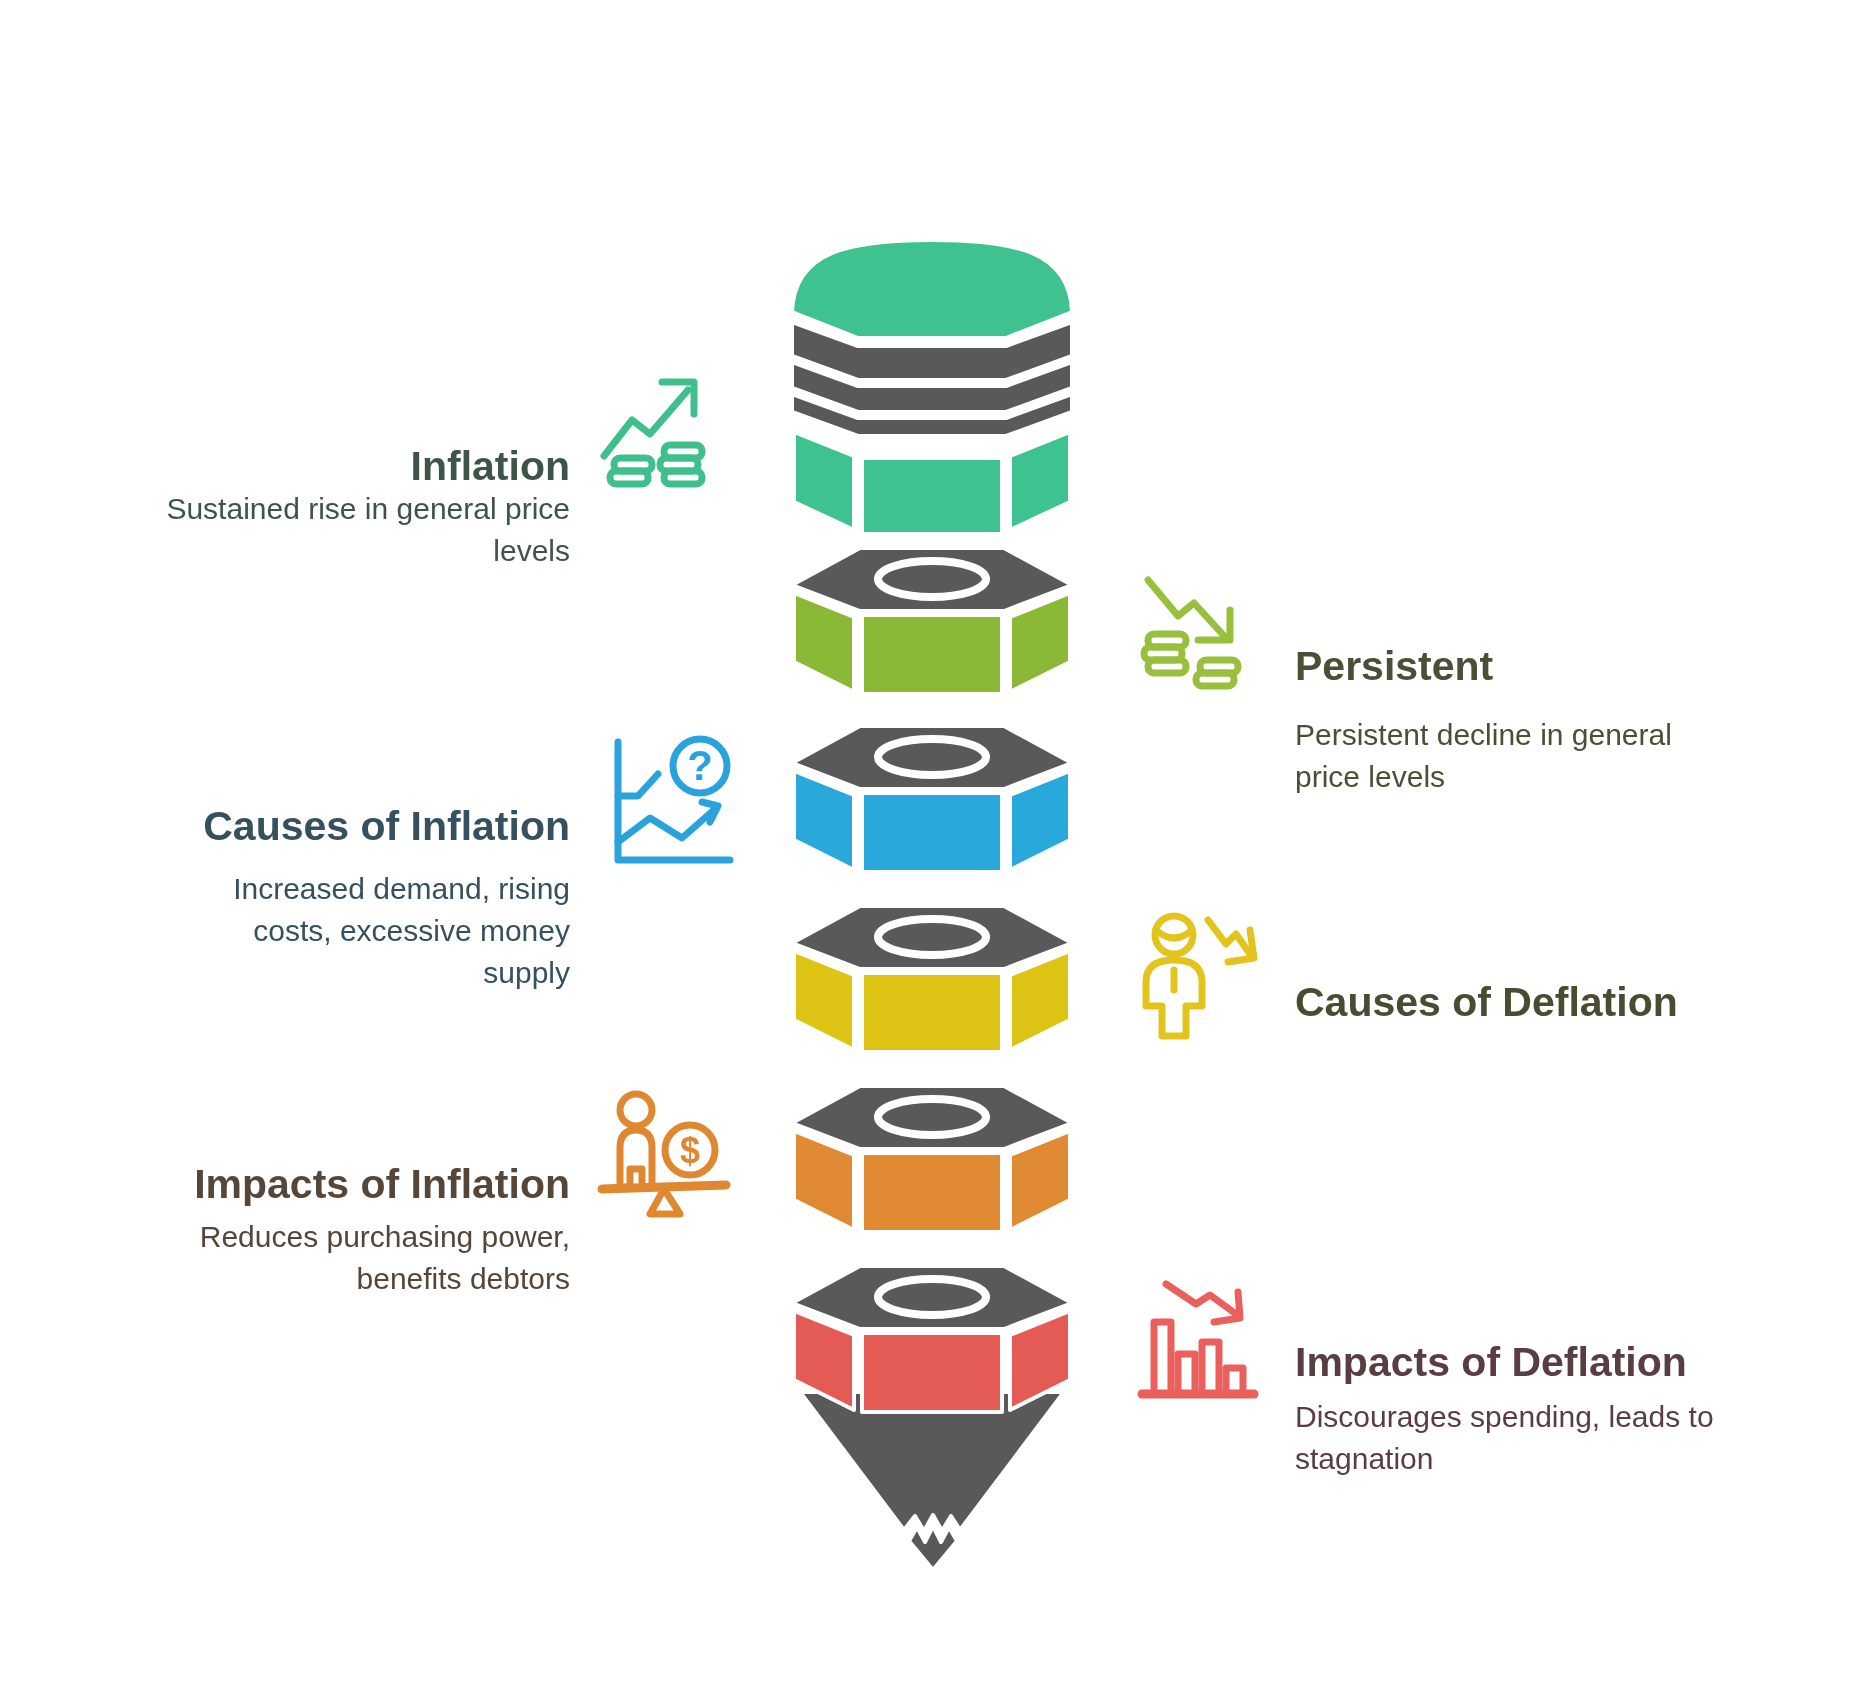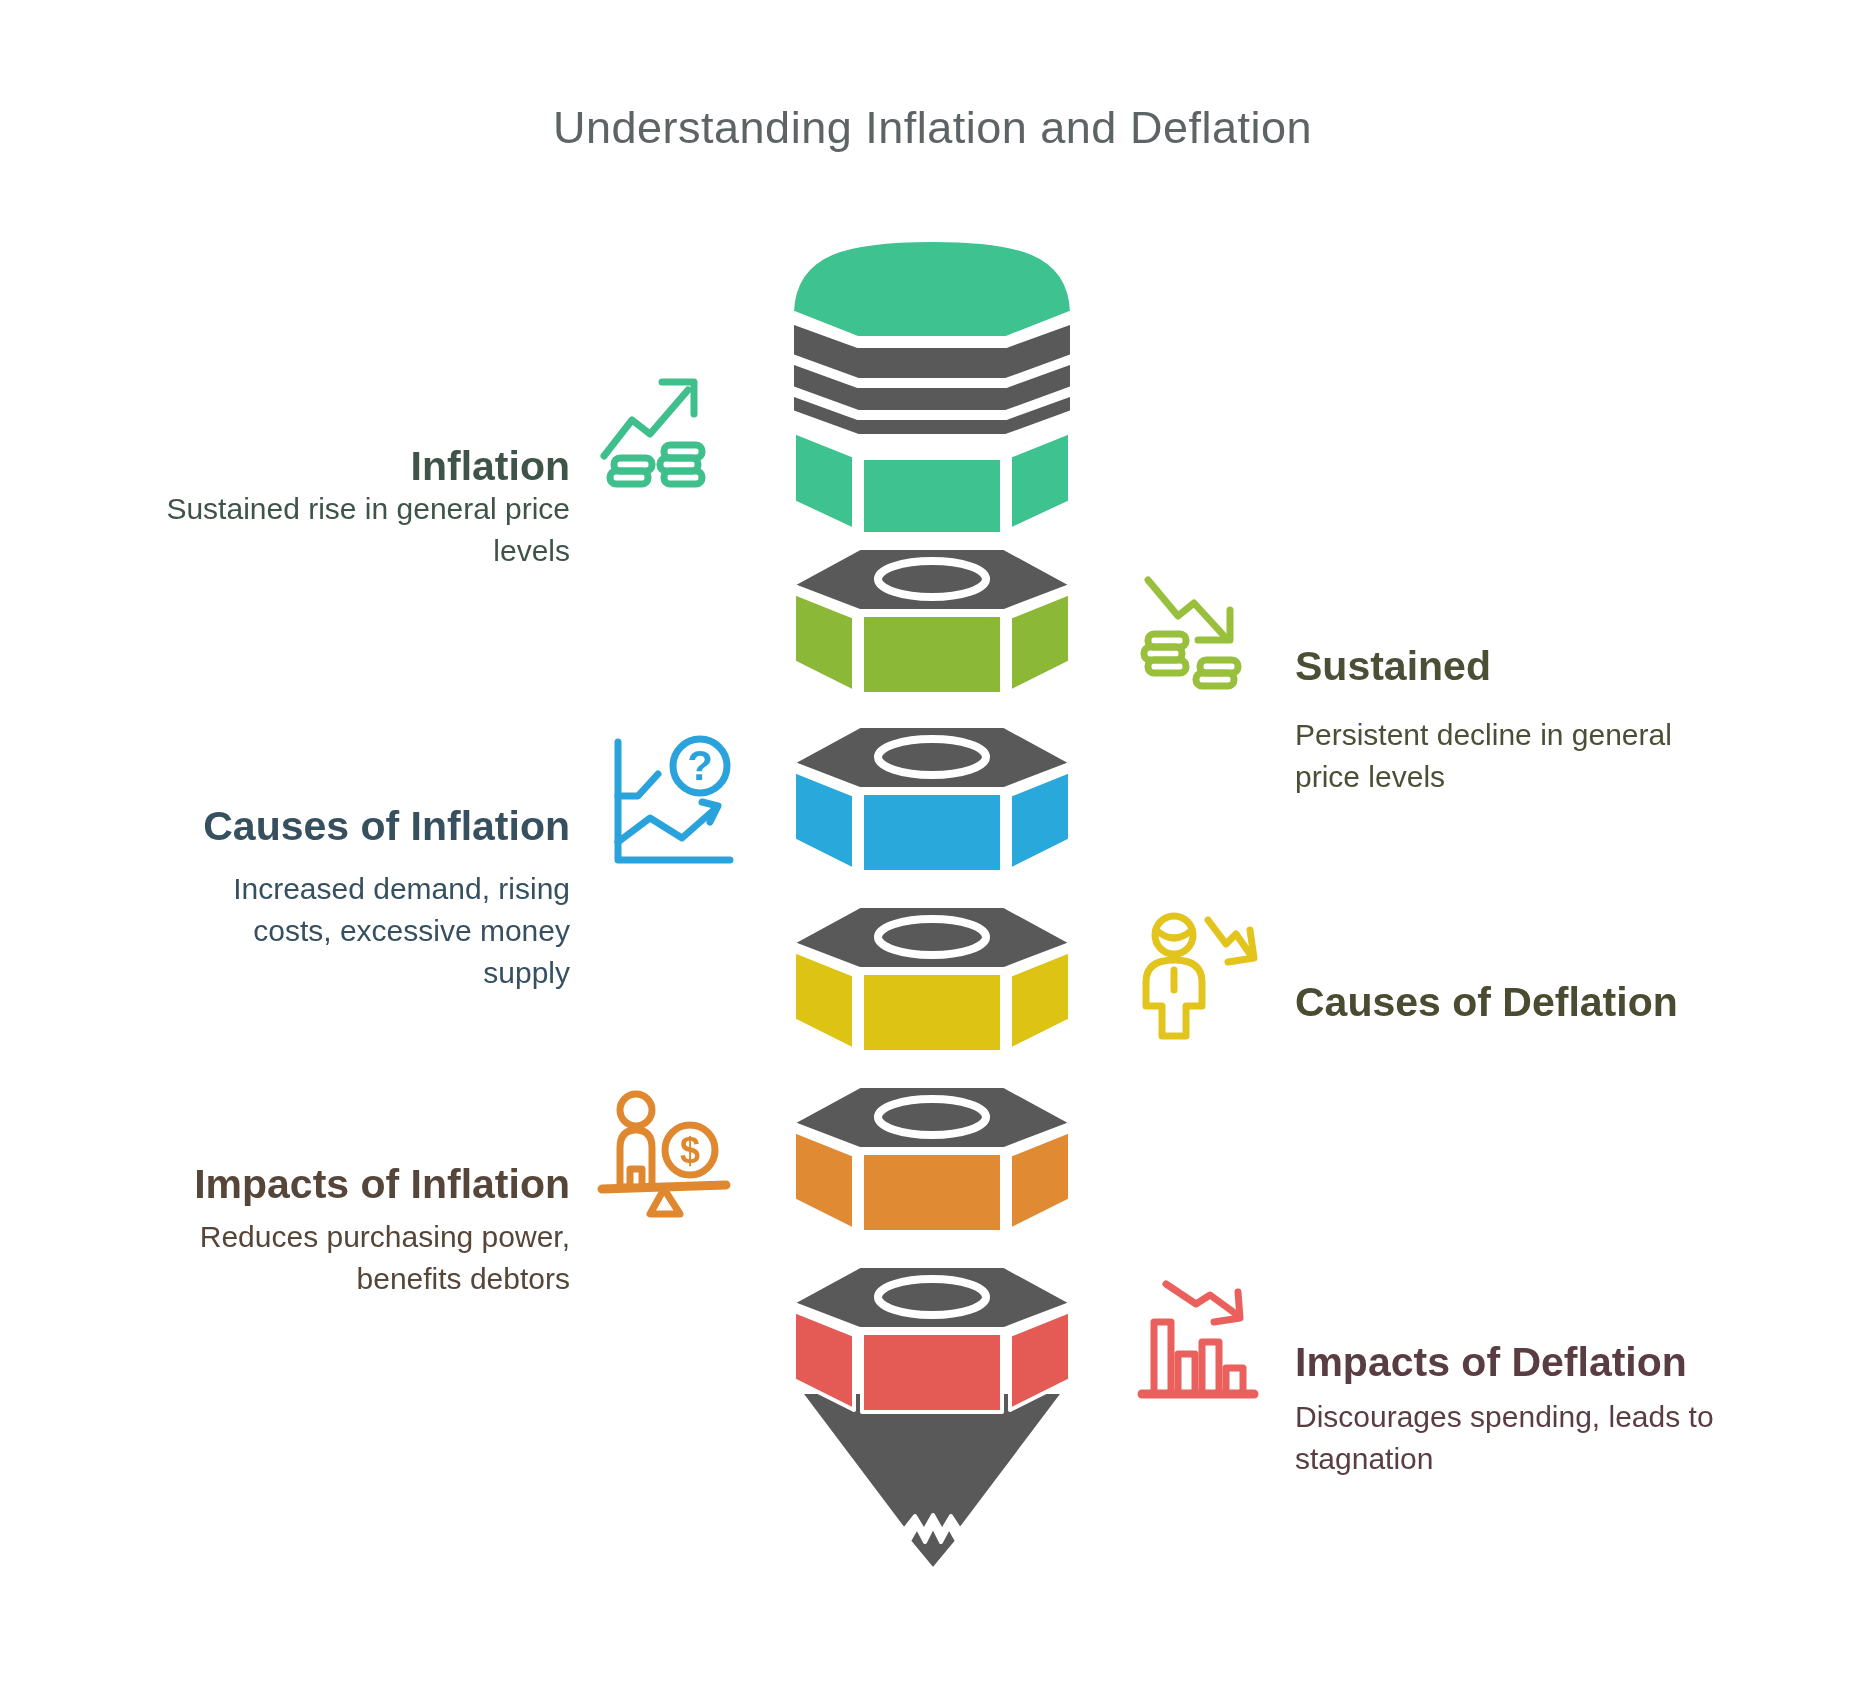--- a/index.html
+++ b/index.html
@@ -18,21 +18,20 @@
   .pencil{position:absolute;left:792px;top:200px;}
   .seg{stroke:#ffffff;stroke-width:4;stroke-linejoin:round;}
   .hole{fill:none;stroke:#ffffff;stroke-width:8;}
   .glyph{font-family:"Liberation Sans",sans-serif;}
 </style>
 </head>
 <body>
 
 <div class="canvas">
 
-  <h1 class="title" style="color: rgb(94, 100, 102);">Understanding Inflation and Deflation</h1>
 
   <svg class="pencil" width="280" height="1400" viewBox="0 0 280 1400">
 
     <g>
       <path class="seg" d="M0,112 C2,50 60,40 140,40 C220,40 278,50 280,112 L214,138 L66,138 Z" fill="#3ec28f"></path>
       <polygon class="seg" points="0,122 66,146 214,146 280,122 280,156 214,180 66,180 0,156" fill="#595959"></polygon>
       <polygon class="seg" points="0,162 66,186 214,186 280,162 280,188 214,212 66,212 0,188" fill="#595959"></polygon>
       <polygon class="seg" points="0,194 66,218 214,218 280,194 280,212 214,236 66,236 0,212" fill="#595959"></polygon>
       <polygon class="seg" points="2,232 62,256 62,330 2,302" fill="#3ec28f"></polygon>
       <polygon class="seg" points="70,258 210,258 210,334 70,334" fill="#3ec28f"></polygon>
@@ -92,21 +91,21 @@
       <path class="ico-stroke" d="M6,94 L34,58 L52,72 L90,28"></path>
       <polyline class="ico-stroke" points="64,20 96,20 96,52"></polyline>
       <rect class="ico-stroke" x="66" y="83" width="38" height="13" rx="6"></rect>
       <rect class="ico-stroke" x="62" y="96" width="38" height="13" rx="6"></rect>
       <rect class="ico-stroke" x="66" y="109" width="38" height="13" rx="6"></rect>
       <rect class="ico-stroke" x="16" y="96" width="38" height="13" rx="6"></rect>
       <rect class="ico-stroke" x="12" y="109" width="38" height="13" rx="6"></rect>
     </svg>
   </span>
 
-  <div class="heading r" style="top: 610px; color: rgb(74, 79, 54);">Sustained</div>
+  <div class="heading r" style="top: 610px; color: rgb(74, 79, 54);">Persistent</div>
   <div class="desc r" style="top: 680px; width: 450px; color: rgb(74, 79, 54); margin-top: 34px;">Persistent decline in general price levels</div>
   <span class="icon" style="left: 1140px; top: 572px; color: rgb(152, 192, 60);">
     <svg width="122" height="132" viewBox="0 0 122 132">
       <path class="ico-stroke" d="M8,8 L38,44 L54,31 L86,66"></path>
       <polyline class="ico-stroke" points="90,38 90,68 58,68"></polyline>
       <rect class="ico-stroke" x="8" y="62" width="38" height="13" rx="6"></rect>
       <rect class="ico-stroke" x="4" y="75" width="38" height="13" rx="6"></rect>
       <rect class="ico-stroke" x="8" y="88" width="38" height="13" rx="6"></rect>
       <rect class="ico-stroke" x="60" y="88" width="38" height="13" rx="6"></rect>
       <rect class="ico-stroke" x="56" y="101" width="38" height="13" rx="6"></rect>

